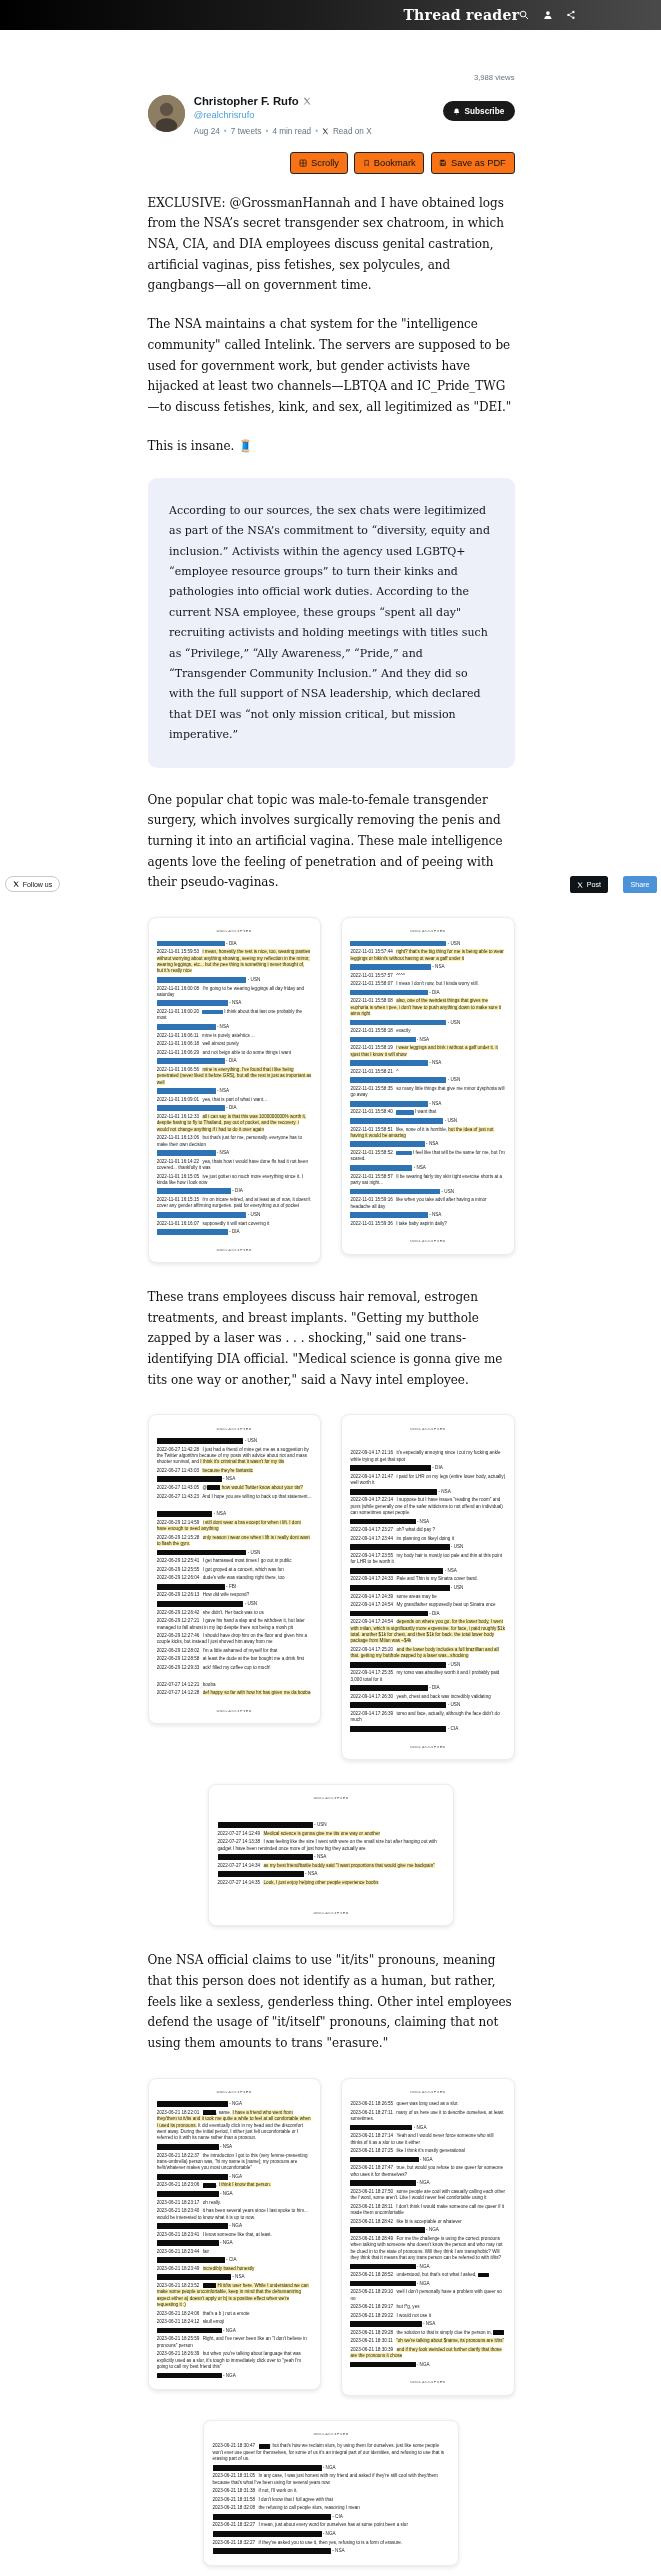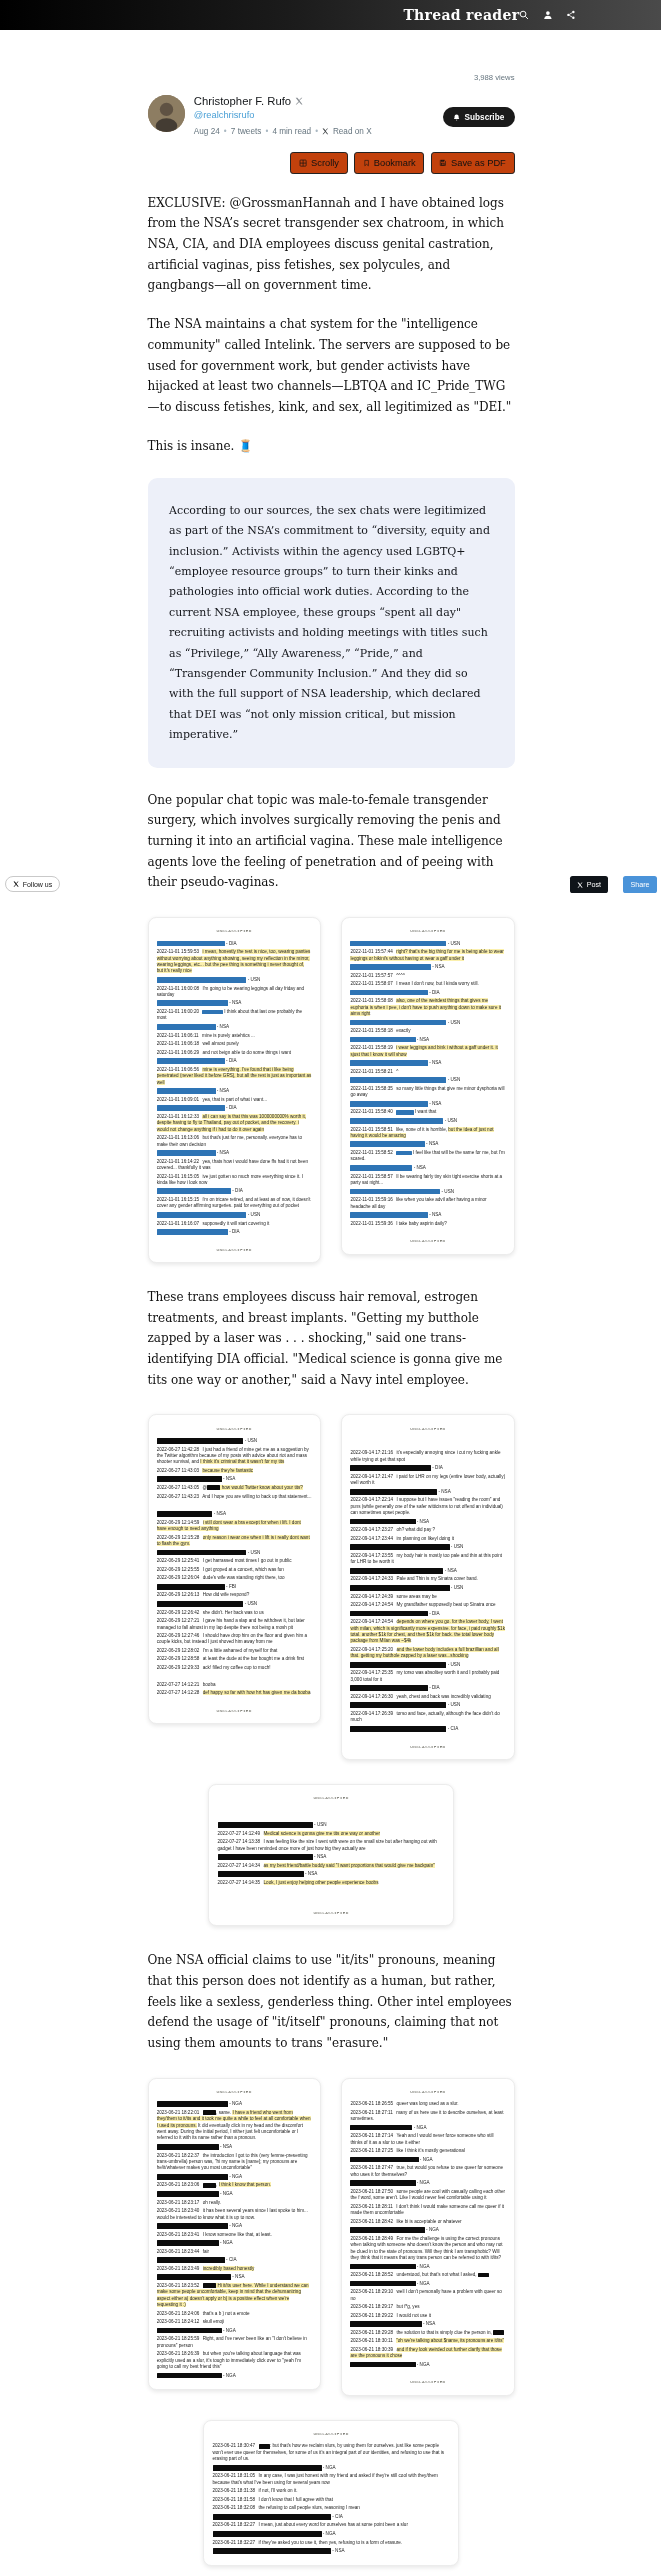--- a/index.html
+++ b/index.html
@@ -19,28 +19,28 @@
   .float-right{position:absolute;top:876px;right:5.2px;display:flex;gap:15px;z-index:40;}
   .fpill{border-radius:2.6px;padding:4.1px 7.2px;font-size:7.2px;color:#fff;display:flex;gap:3.6px;align-items:center;}
   .fpill.post{background:#0f1419;}
   .fpill.share{background:#4a93d9;}
   
   .col{width:367px;margin:0 auto;padding-top:19.6px;}
   .views{color:#66757f;font-size:7.7px;text-align:right;margin:23px 0 13.4px;}
   .author{display:flex;align-items:flex-start;gap:9.3px;position:relative;}
   .avatar{width:37px;height:37px;border-radius:50%;overflow:hidden;flex:none;background:#8d7d62;}
   .avatar svg{display:block;}
-  .a-name{font-size:11.3px;font-weight:normal;color:#14171a;display:flex;align-items:center;gap:4.1px;}
+  .a-name{font-size:11.3px;font-weight:bold;color:#14171a;display:flex;align-items:center;gap:4.1px;}
   .a-handle{font-size:9.3px;color:#4ba0d6;margin-top:3.1px;}
   .a-date{font-size:8.2px;color:#66757f;margin-top:7.2px;display:flex;gap:4.1px;align-items:center;}
   .dotsep{color:#aab8c2;}
-  .subscribe-btn{position:absolute;right:0;top:12px;background:#1a1a1a;color:#fff;border:none;
+  .subscribe-btn{position:absolute;right:0;top:6px;background:#1a1a1a;color:#fff;border:none;
       border-radius:11.3px;padding:5.7px 10.3px;font-size:8.2px;font-weight:bold;display:flex;gap:4.1px;align-items:flex-end;cursor:pointer;}
   .actions{display:flex;justify-content:flex-end;gap:6.2px;margin-top:15.5px;}
-  .act-btn{background:#c2410c;border:0.8px solid #222;border-radius:3.1px;padding:5.2px 7.7px;font-size:9.3px;
+  .act-btn{background:#f97316;border:0.8px solid #222;border-radius:3.1px;padding:5.2px 7.7px;font-size:9.3px;
       color:#111;display:flex;gap:4.1px;align-items:center;cursor:pointer;}
   
   .tw{font-family:"DejaVu Serif",serif;font-size:12px;line-height:1.72;color:#111;margin:18.5px 0;}
   .bq{background:#edf0f9;border-radius:9.3px;padding:23px 21.6px;margin:21.6px 0;
       font-family:"DejaVu Serif",serif;font-size:11px;line-height:1.85;color:#15171c;}
   
   .docpair{display:flex;gap:20.6px;margin:24px 0;align-items:flex-start;}
   .docpair .doc{flex:1;}
   .docsingle{margin:24px auto;}
   .doc{background:#fff;border:0.5px solid #ececec;border-radius:8.2px;box-shadow:0 1.5px 4.6px rgba(0,0,0,.09);

